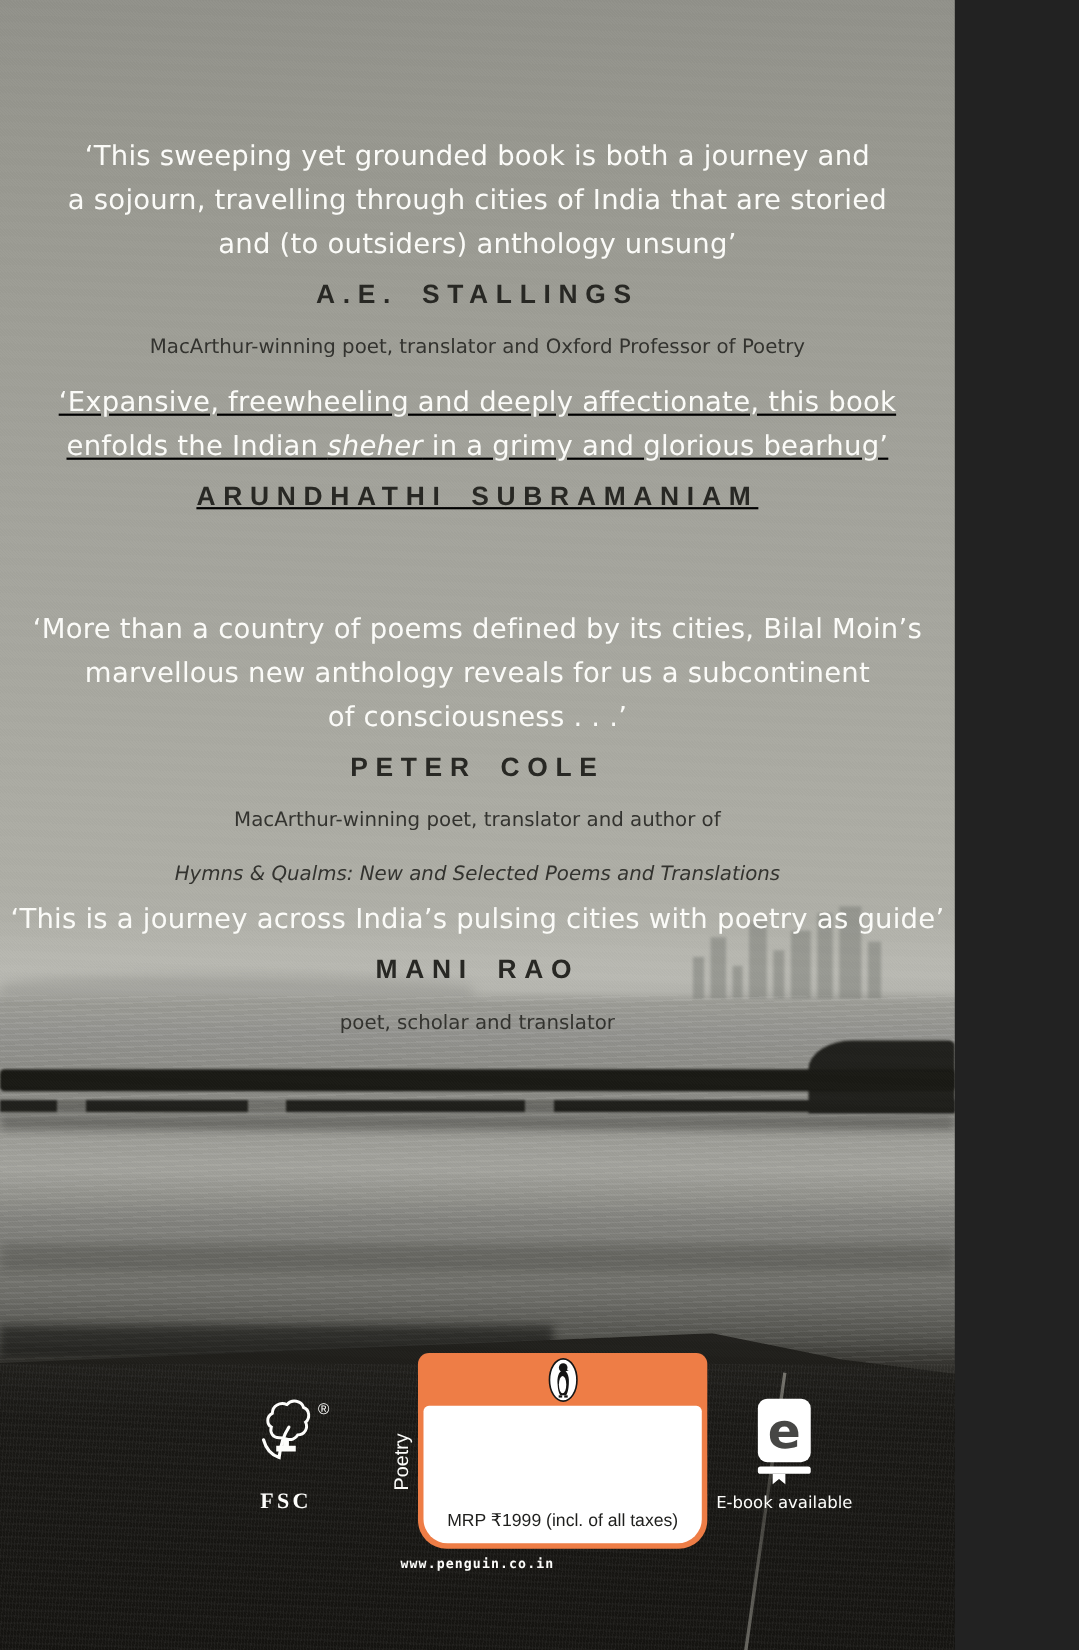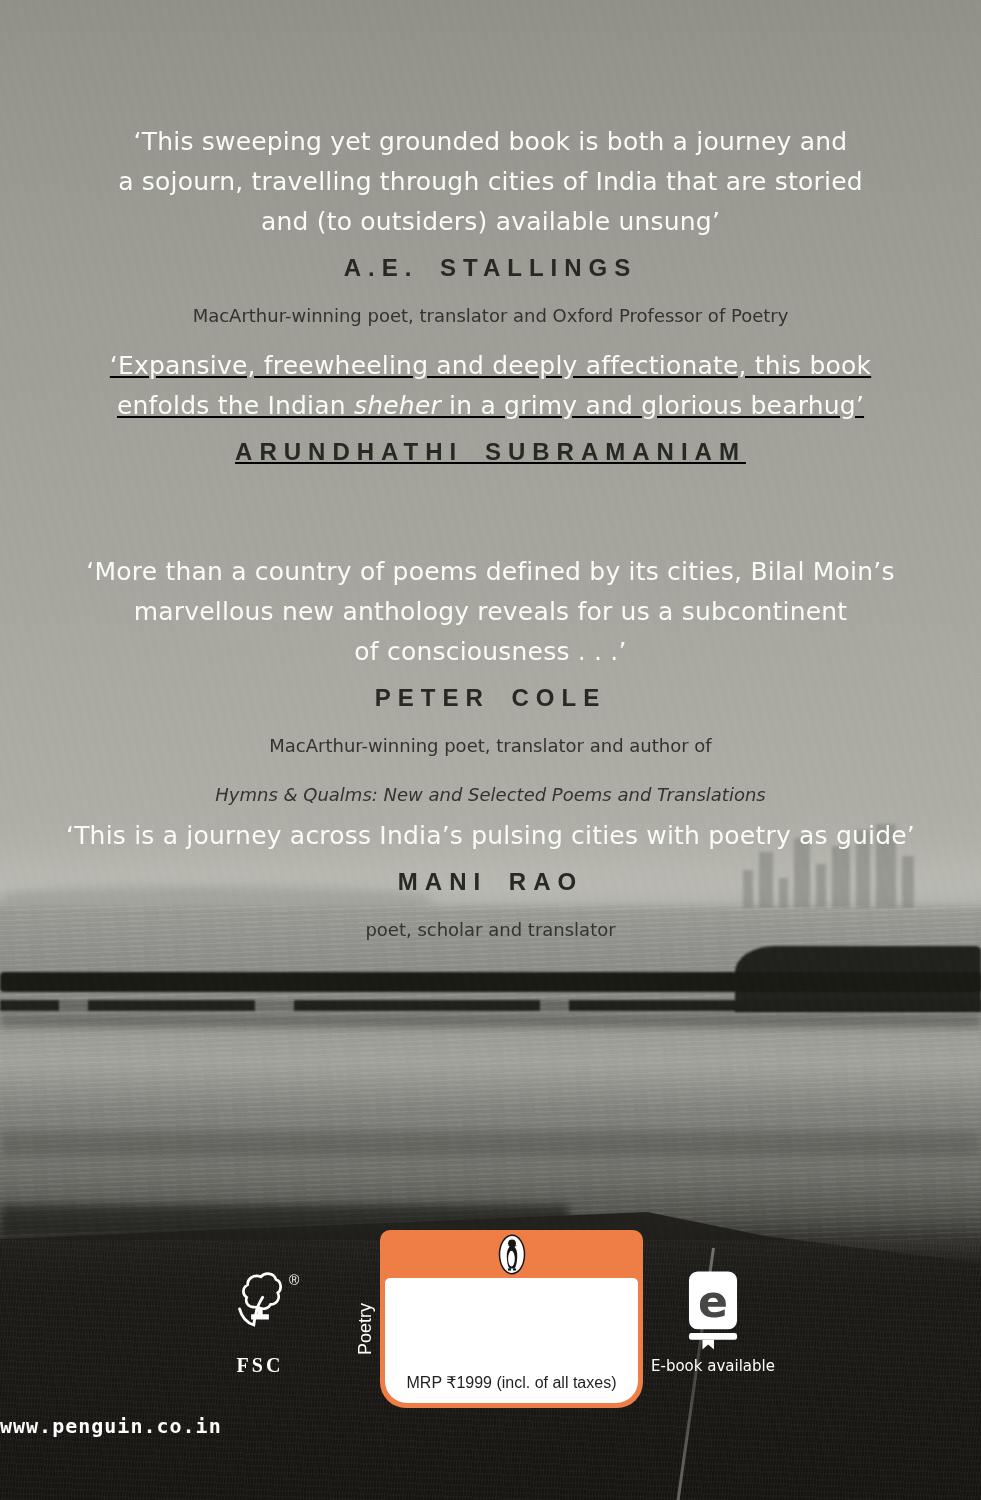--- a/index.html
+++ b/index.html
@@ -1,17 +1,17 @@
 <!DOCTYPE html>
 <html><head>
 <meta charset="utf-8">
 <style>
   html,body{margin:0;padding:0;background:#222;}
   .cover{
-    position:relative;width:981px;height:1500px;overflow:hidden;
+    position:relative;width:868px;height:1500px;overflow:hidden;
     font-family:"DejaVu Sans",sans-serif;
     background:linear-gradient(180deg,
       #91918a 0px,#97978f 120px,#9e9e96 300px,#a4a49c 480px,
       #a9a9a1 650px,#aeaea6 800px,#b2b2ab 868px,#b0b0aa 900px,
       #9d9d97 912px,#949490 940px,#8e8e89 970px,#8b8b86 1015px,
       #888883 1070px,#80807b 1130px,#6d6d68 1180px,#53534e 1215px,
       #31302c 1242px,#1b1a17 1268px,#161512 1350px,#121110 1500px);
   }
   .abs{position:absolute;}
   
@@ -59,22 +59,22 @@
   .fsc-label{color:#fdfdfb;font-family:"Liberation Serif",serif;font-weight:bold;
     font-size:20px;letter-spacing:3px;margin-top:18px;}
   .penguin-box{left:380px;top:1230px;width:218px;height:178px;background:#ee7d46;
     border-radius:10px 10px 26px 26px;z-index:6;padding-left:45px;}
   .pb-band{position:absolute;left:0;right:0;top:0;height:48px;display:flex;justify-content:center;align-items:center;}
   .pb-white{position:absolute;left:5px;right:5px;top:48px;bottom:5px;background:#ffffff;
     border-radius:5px 5px 22px 22px;display:flex;align-items:flex-end;justify-content:center;padding-bottom:11px;}
   .pb-price{font-family:"Liberation Sans","DejaVu Sans",sans-serif;font-size:16px;color:#1f1f1d;white-space:nowrap;}
   .poetry{left:320px;top:1318px;width:92px;height:22px;transform:rotate(-90deg);text-align:center;
     color:#fdfdfb;font-size:18px;font-family:"Liberation Sans",sans-serif;z-index:6;}
-  .website{left:0;right:0;top:1414px;text-align:left;color:#fdfdfb;z-index:6;
-    font-family:"DejaVu Sans Mono",monospace;font-weight:bold;font-size:20px;letter-spacing:1px;}
+  .website{left:0;right:0;top:1414px;text-align:center;color:#fdfdfb;z-index:6;
+    font-family:"DejaVu Sans Mono",monospace;font-weight:bold;font-size:12px;letter-spacing:1px;}
   .ebook{left:648px;top:1270px;width:130px;text-align:center;z-index:6;}
   .ebook-label{color:#fdfdfb;font-size:15px;margin-top:3px;white-space:nowrap;}
 </style>
 </head>
 <body>
 
 <div class="cover">
 
   <div class="abs haze"></div>
   <div class="abs hills-left"></div>
@@ -97,21 +97,21 @@
   <div class="abs bw-refl"></div>
   <div class="abs streak"></div>
   <div class="abs preroad-shadow"></div>
   <div class="abs road"></div>
   <div class="abs road-tex"></div>
   <div class="abs crack"></div>
 
   <section class="block s1">
     <div class="qline">‘This sweeping yet grounded book is both a journey and</div>
     <div class="qline">a sojourn, travelling through cities of India that are storied</div>
-    <div class="qline">and (to outsiders) available unsung’</div>
+    <div class="qline">and (to outsiders) anthology unsung’</div>
     <div class="qname">A.E. STALLINGS</div>
     <div class="qrole">MacArthur-winning poet, translator and Oxford Professor of Poetry</div>
   </section>
 
   <section class="block s2">
     <div class="qline"><span>‘Expansive, freewheeling and deeply affectionate, this book</span></div>
     <div class="qline"><span>enfolds the Indian </span><em>sheher</em><span> in a grimy and glorious bearhug’</span></div>
     <div class="qname">ARUNDHATHI SUBRAMANIAM</div>
   </section>
 

